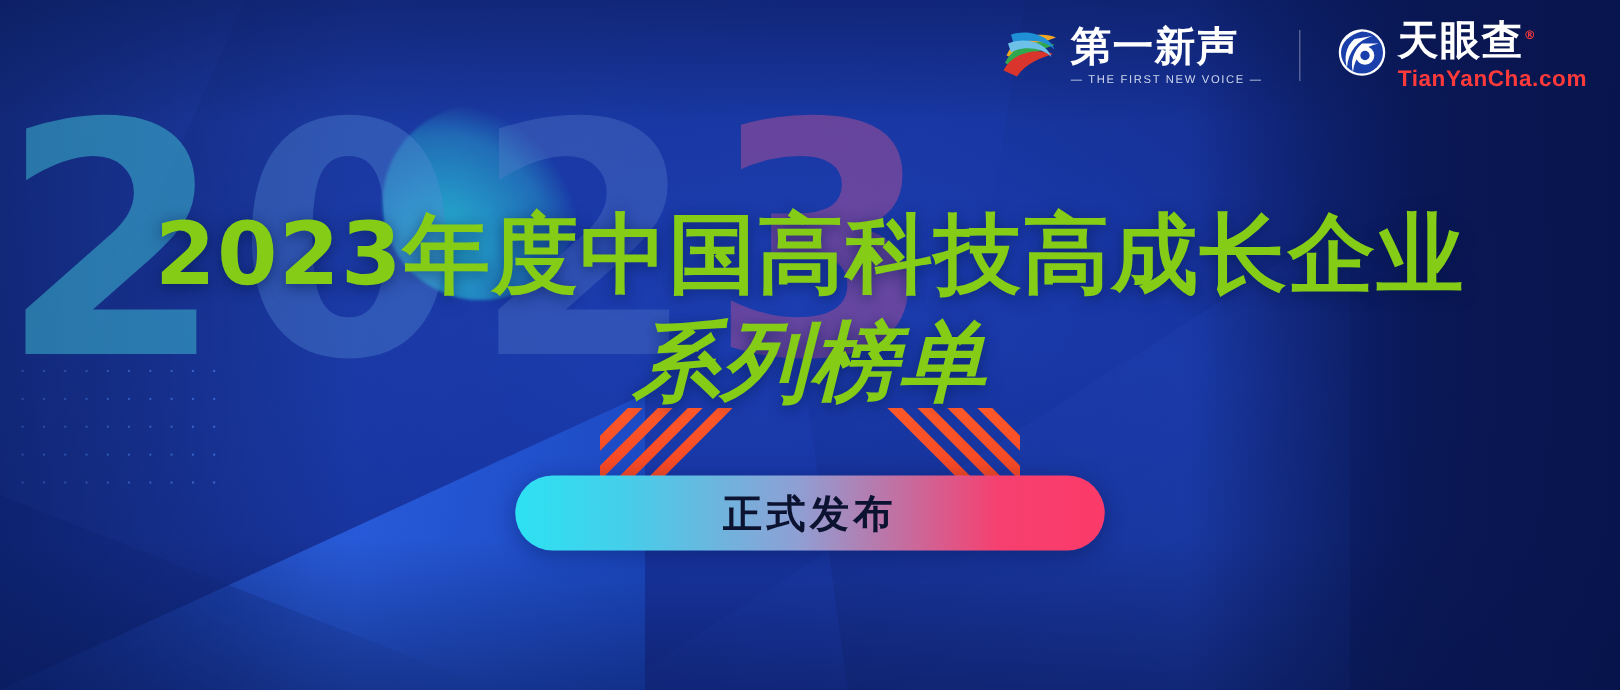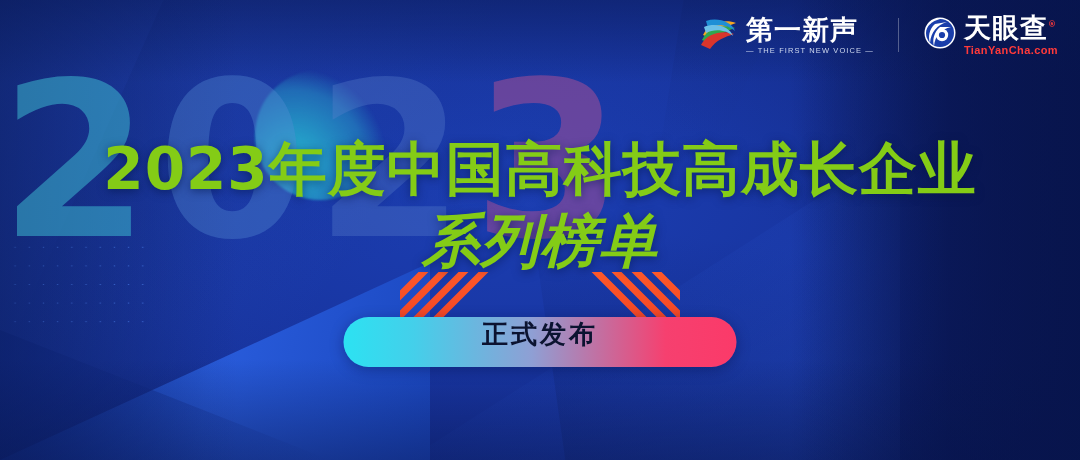--- a/index.html
+++ b/index.html
@@ -143,21 +143,21 @@
   .headline .l2 { display:block;font-style:italic; }
 
   
   .cta {
     position:absolute; left:50%; top:317px;
     transform: translateX(-50%);
     width: 393px; height: 50px;
     border-radius: 25px;
     background: linear-gradient(to right, #2ce2f2 0%, #44cfea 18%, #8f9fd4 48%, #f6406f 82%, #fb3a69 100%);
     box-shadow: 0 3px 14px rgba(0,12,60,.35);
-    display:flex; justify-content:center;
+    display:flex; align-items:center; justify-content:center;
     cursor:pointer;
   }
   .cta-label {
     color:#0b1330;
     font-size: 26px;
     font-weight: 700;
     letter-spacing: 3px;
     font-family: "DejaVu Sans", "Liberation Sans", sans-serif;
   }
 
@@ -171,21 +171,21 @@
   .logo-text { display:flex; flex-direction:column; line-height:1; }
   .logo-cn {
     color:#ffffff; font-size:27px; font-weight:700; letter-spacing:1px;
     font-family:"DejaVu Sans","Liberation Sans",sans-serif;
   }
   .logo-en-1 {
     color:#cfd9ef; font-size:7.5px; letter-spacing:1.1px; margin-top:4px;
     font-family:"Liberation Sans",sans-serif; white-space:nowrap;
   }
   .logo-en-2 {
-    color:#ff3a3a; font-size:11px; font-weight:700; letter-spacing:.4px; margin-top:4px;
+    color:#ff3a3a; font-size:15px; font-weight:700; letter-spacing:.4px; margin-top:4px;
     font-family:"Liberation Sans",sans-serif; white-space:nowrap;
   }
   .logo-divider {
     width:1px; height:34px; background:rgba(255,255,255,.30);
   }
   .tm {
     color:#ff3a3a; font-size:8px; vertical-align:super; font-weight:700;
   }
 </style>
 </head>

